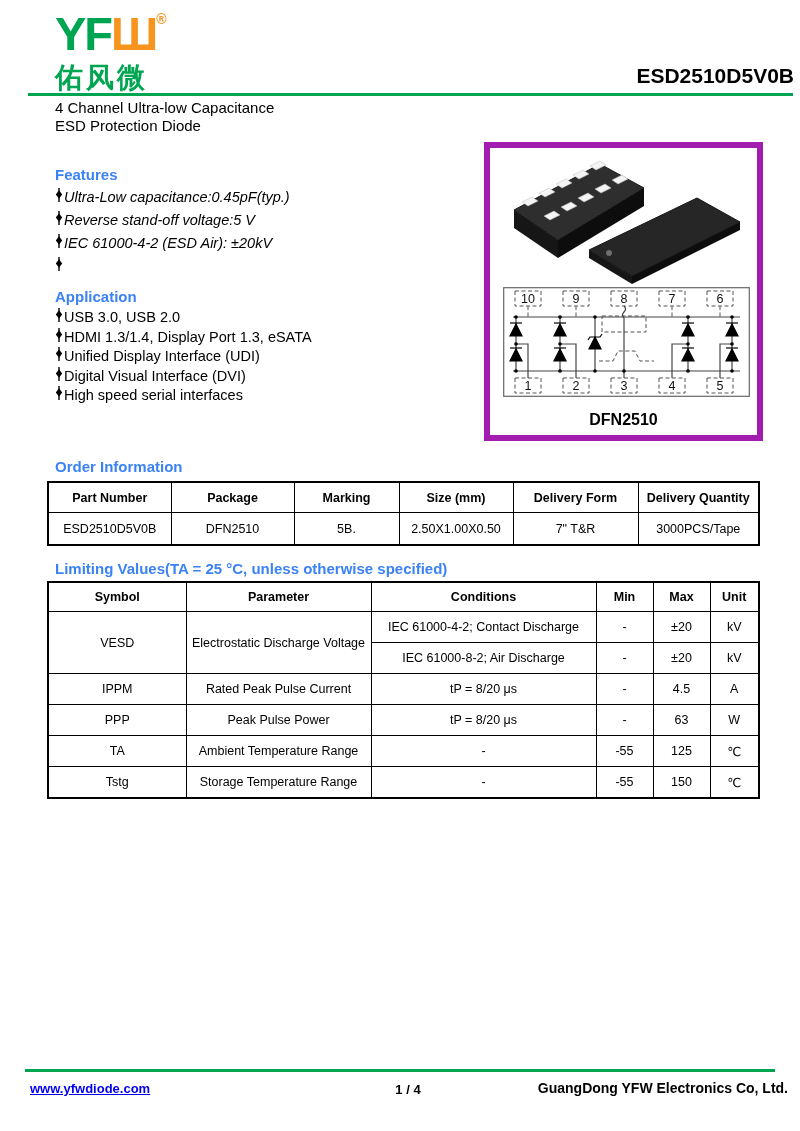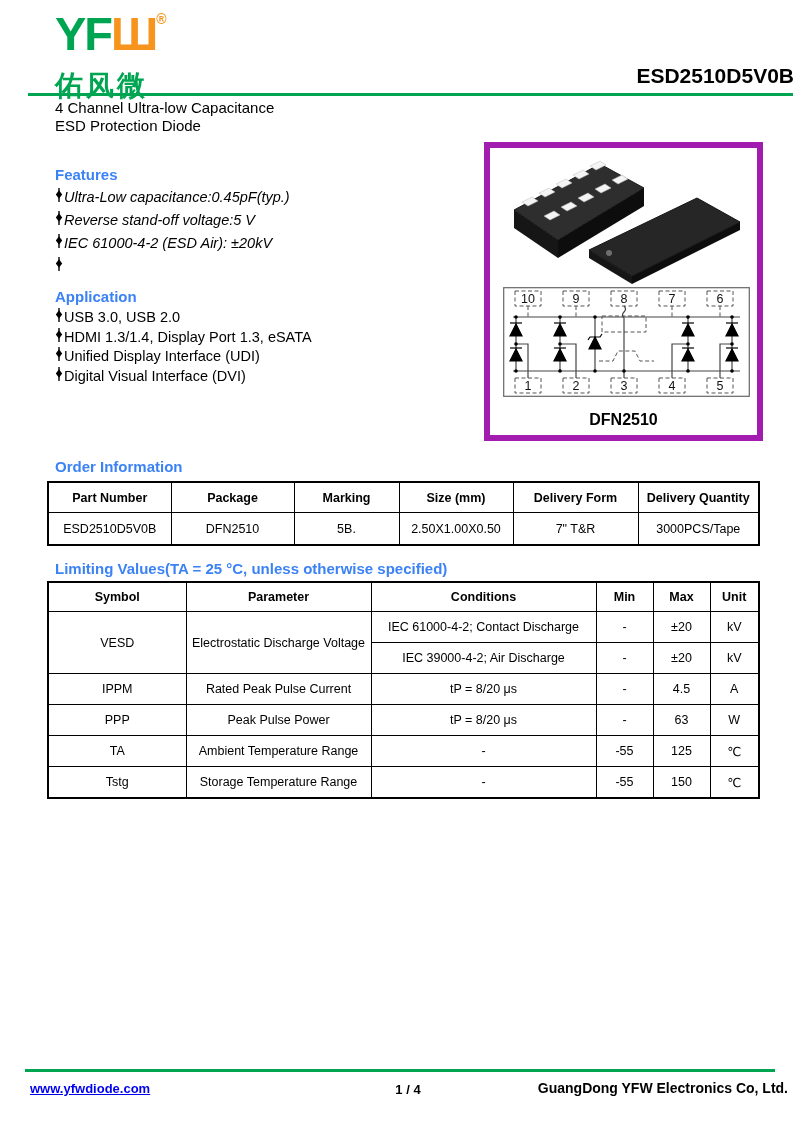--- a/index.html
+++ b/index.html
@@ -7,21 +7,21 @@
     position:relative; width:800px; height:1131px; margin:0 auto;
     background:#ffffff; overflow:hidden;
     font-family:"Liberation Sans","DejaVu Sans",sans-serif; color:#000;padding-left:16px;
   }
   
   .logo{position:absolute; left:55px; top:10px; line-height:1;}
   .logo-main{font-size:47px; font-weight:bold; letter-spacing:-2px;}
   .logo-yf{color:#00a551;}
   .logo-w{color:#f7941d;}
   .logo-reg{color:#f7941d; font-size:14px; font-weight:bold; vertical-align:26px; letter-spacing:0;}
-  .logo-cn{margin-top:15px; font-size:28px; font-weight:bold; color:#00a551; letter-spacing:3px;}
+  .logo-cn{margin-top:7px; font-size:28px; font-weight:bold; color:#00a551; letter-spacing:3px;}
   .part-number{position:absolute; top:64px; right:22px; font-size:21px; font-weight:bold; letter-spacing:0px;}
   .green-rule{position:absolute; left:28px; top:93px; width:765px; height:3px; background:#00a551;}
   .doc-title{position:absolute; left:55px; top:99px; font-size:15px; font-weight:normal; line-height:18px;}
   
   .left-col{position:absolute; left:55px; top:166px; width:420px;}
   .sec-heading{font-size:15px; font-weight:bold; color:#3b82f6; margin:0 0 3px 0;}
   .feat-list .bullet-item{font-size:14.5px; line-height:23px; white-space:nowrap;font-style:italic;}
   .app-heading{margin-top:10px;}
   .app-list .bullet-item{font-size:14.5px; line-height:19.5px; white-space:nowrap;}
   .bullet{display:inline-block; width:8px; margin-right:1px;}
@@ -96,20 +96,24 @@
               <polygon points="4,2.2 7.2,6.5 4,10.8 0.8,6.5" fill="#000"></polygon>
             </svg></span><span>HDMI 1.3/1.4, Display Port 1.3, eSATA</span></div>
       <div class="bullet-item"><span class="bullet"><svg width="8" height="14" viewBox="0 0 8 14">
               <line x1="4" y1="0" x2="4" y2="14" stroke="#000" stroke-width="1.4"></line>
               <polygon points="4,2.2 7.2,6.5 4,10.8 0.8,6.5" fill="#000"></polygon>
             </svg></span><span>Unified Display Interface (UDI)</span></div>
       <div class="bullet-item"><span class="bullet"><svg width="8" height="14" viewBox="0 0 8 14">
               <line x1="4" y1="0" x2="4" y2="14" stroke="#000" stroke-width="1.4"></line>
               <polygon points="4,2.2 7.2,6.5 4,10.8 0.8,6.5" fill="#000"></polygon>
             </svg></span><span>Digital Visual Interface (DVI)</span></div>
+      <div class="bullet-item"><span class="bullet"><svg width="8" height="14" viewBox="0 0 8 14">
+              <line x1="4" y1="0" x2="4" y2="14" stroke="#000" stroke-width="1.4"></line>
+              <polygon points="4,2.2 7.2,6.5 4,10.8 0.8,6.5" fill="#000"></polygon>
+            </svg></span><span>High speed serial interfaces</span></div>
     </div>
   </div>
 
   <div class="pkg-box">
     <svg class="chips-svg" width="271" height="132" viewBox="0 0 271 132">
 
       <polygon points="22,58 108,12 152,36 66,88" fill="#2e2e2e" stroke="#1b1b1b"></polygon>
       <polygon points="22,58 66,88 66,106 22,76" fill="#161616"></polygon>
       <polygon points="66,88 152,36 152,54 66,106" fill="#0d0d0d"></polygon>
       <g fill="#f4f4f4" stroke="#bdbdbd" stroke-width="0.5">
@@ -275,21 +279,21 @@
     </tr>
     <tr>
       <td rowspan="2">VESD</td>
       <td rowspan="2">Electrostatic Discharge Voltage</td>
       <td>IEC 61000-4-2; Contact Discharge</td>
       <td>-</td>
       <td>±20</td>
       <td>kV</td>
     </tr>
     <tr>
-      <td>IEC 39000-4-2; Air Discharge</td>
+      <td>IEC 61000-8-2; Air Discharge</td>
       <td>-</td>
       <td>±20</td>
       <td>kV</td>
     </tr>
     <tr>
       <td>IPPM</td>
       <td>Rated Peak Pulse Current</td>
       <td>tP = 8/20 μs</td>
       <td>-</td>
       <td>4.5</td>

